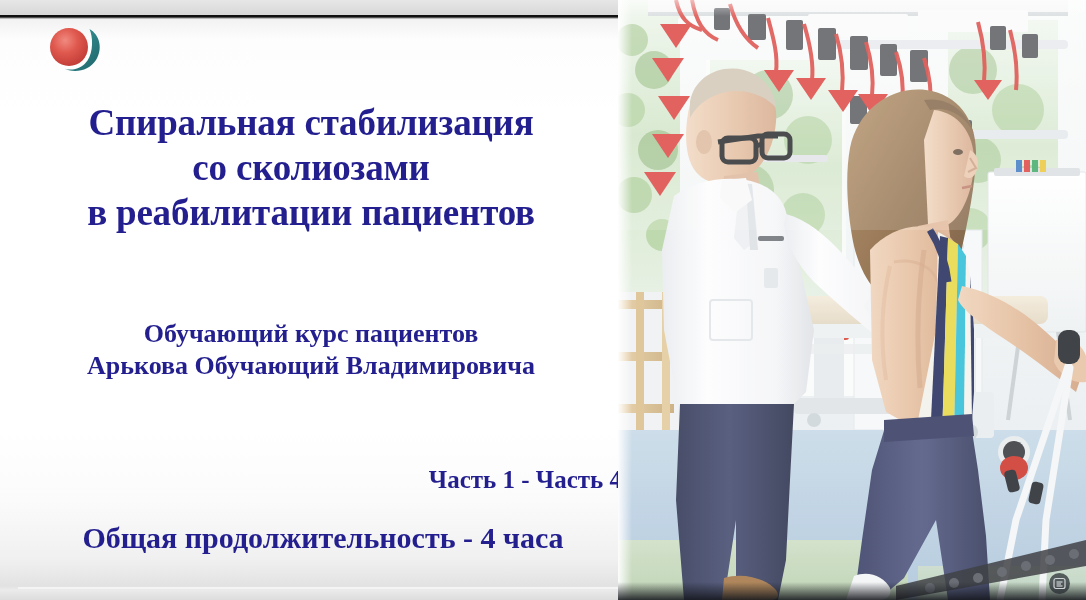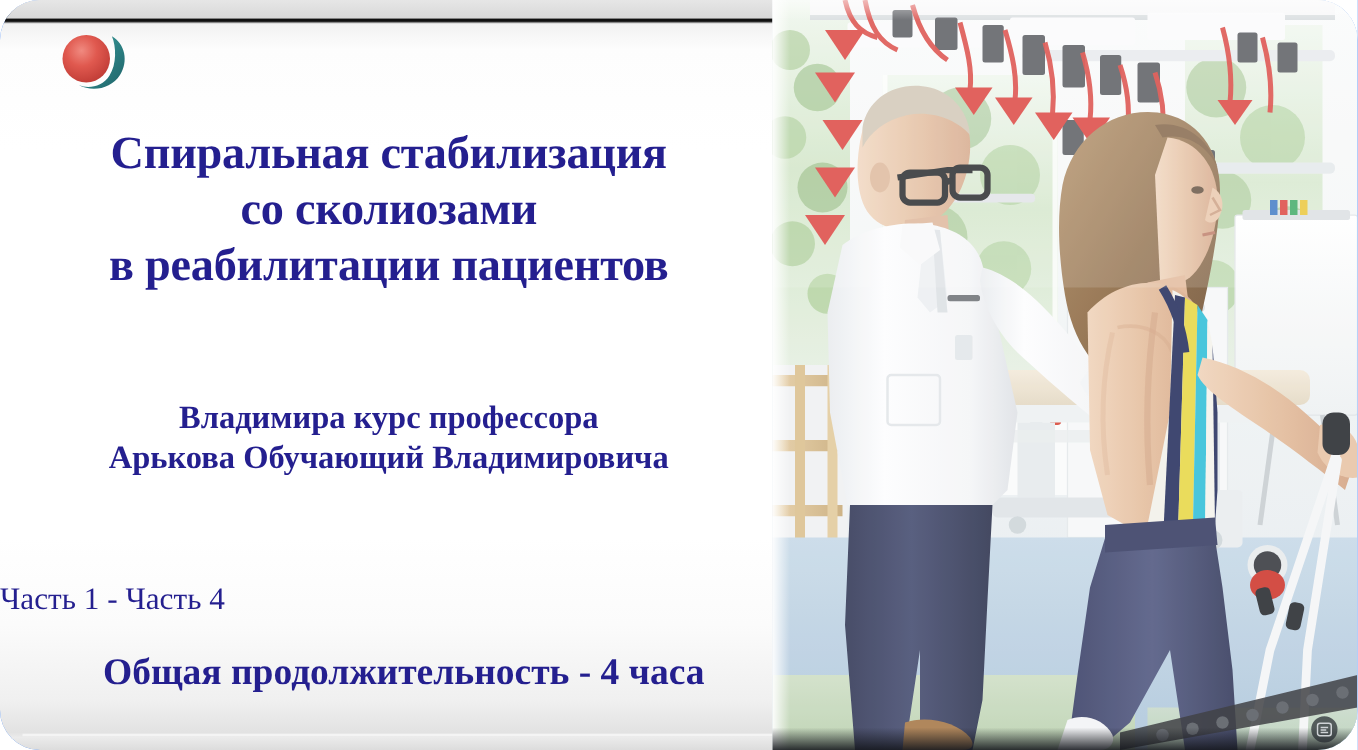--- a/index.html
+++ b/index.html
@@ -10,22 +10,21 @@
   }
   body {
     font-family: "Liberation Serif", "DejaVu Serif", serif;
   }
 
   .slide {
     position: relative;
     width: 1086px;
     height: 600px;
     overflow: hidden;
-    background: #3b82f6;
-    border-radius: 32px;
+    background: #5eead4;
   }
 
   
   .text-panel {
     position: absolute;
     left: 0; top: 0;
     width: 622px;
     height: 600px;
     background: linear-gradient(to bottom,
                 #e8e8e8 0px, #e3e3e3 6px, #1c1c1c 15px, #1c1c1c 17px,
@@ -84,23 +83,23 @@
     font-weight: bold;
     font-size: 26px;
     line-height: 32px;
   }
   .subtitle-block .tline { display: block; white-space: nowrap; }
 
   .parts-line {
     position: absolute;
     left: 0; top: 465px;
     width: 622px;
-    text-align: left;
+    text-align: right;
     color: #241f8f;
-    font-weight: normal;
+    font-weight: bold;
     font-size: 25px;
     line-height: 30px;
     white-space: nowrap;
   }
 
   .duration-line {
     position: absolute;
     left: 12px; top: 524px;
     width: 622px;
     text-align: center;
@@ -185,21 +184,21 @@
       </svg>
     </div>
 
     <div class="title-block">
       <span class="tline">Спиральная стабилизация</span>
       <span class="tline">со сколиозами</span>
       <span class="tline">в реабилитации пациентов</span>
     </div>
 
     <div class="subtitle-block">
-      <span class="tline">Владимира курс профессора</span>
+      <span class="tline">Обучающий курс пациентов</span>
       <span class="tline">Арькова Обучающий Владимировича</span>
     </div>
 
     <div class="parts-line">Часть 1 - Часть 4</div>
 
     <div class="duration-line">Общая продолжительность - 4 часа</div>
 
     <div class="bottom-rule"></div>
   </div>
 

